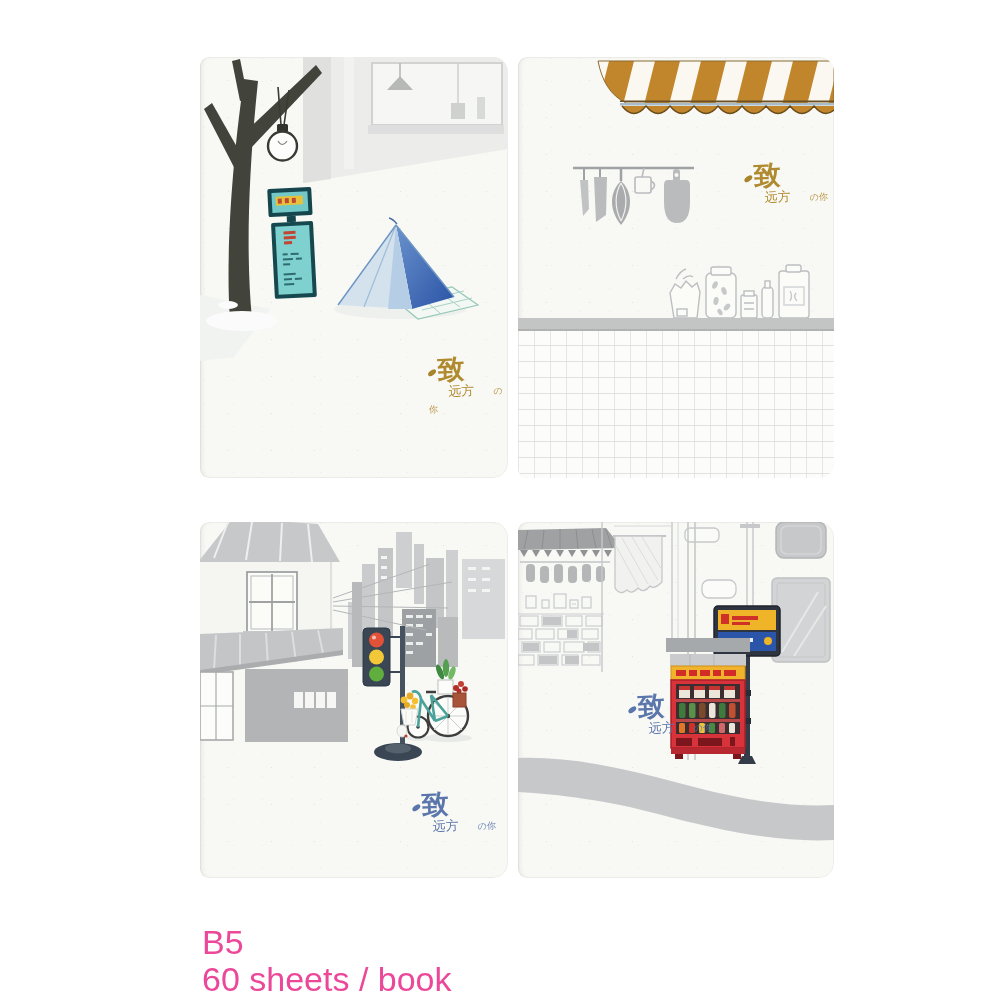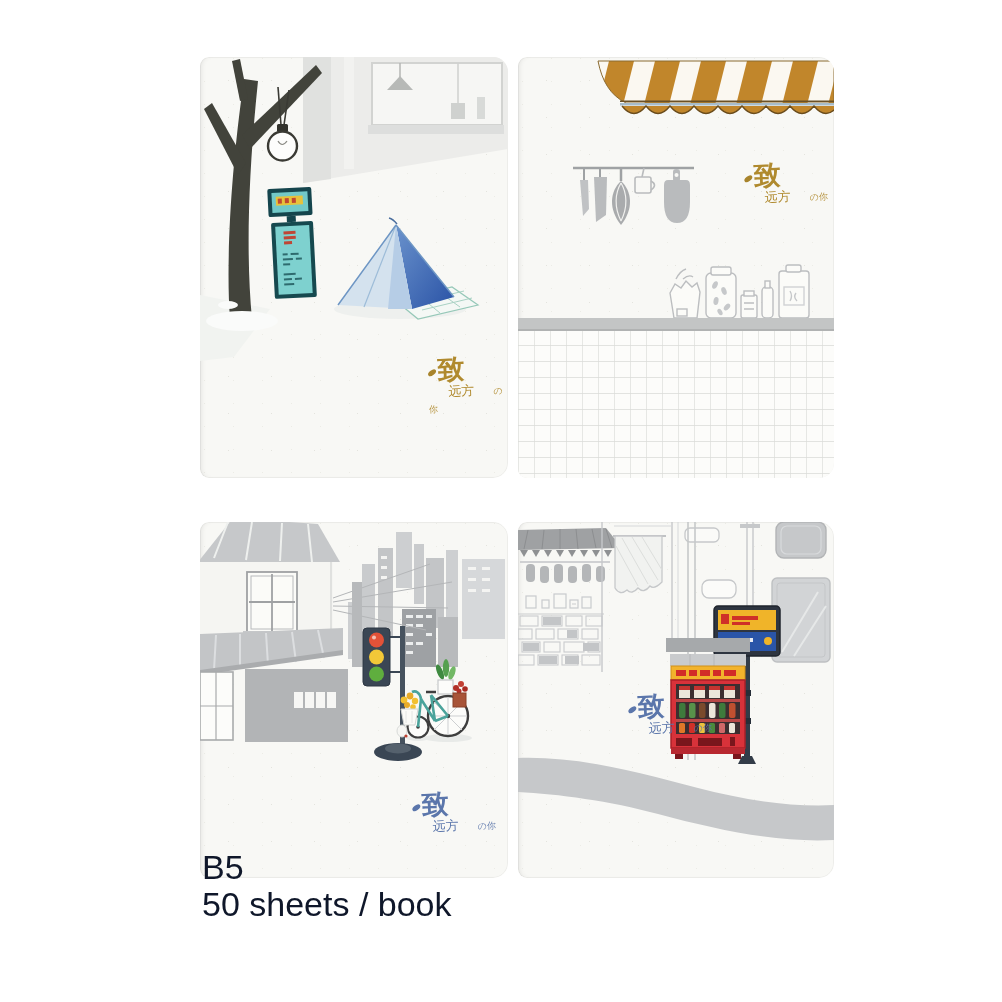--- a/index.html
+++ b/index.html
@@ -20,21 +20,21 @@
   .logo{position:absolute;line-height:1;font-family:"DejaVu Serif",serif;transform:rotate(-2deg);}
   .logo .row{display:flex;align-items:flex-start;}
   .leaf{display:inline-block;width:9px;height:5px;border-radius:50% 50% 50% 50%;
         transform:rotate(-35deg);margin:14px 1px 0 0;}
   .gold{color:#b08a2e}.gold .leaf{background:#a8842c}
   .blue{color:#5b76ab}.blue .leaf{background:#5b76ab}
   .l-main{font-size:27px;font-weight:bold;letter-spacing:0;}
   .l-sub{font-size:13px;margin:-2px 0 0 20px;}
   .l-small{font-size:9px;margin:2px 0 0 14px;opacity:.9;}
   
-  .caption{position:absolute;left:202px;top:849px;color:#0f172a;
+  .caption{position:absolute;left:202px;top:924px;color:#ec4899;
            font-size:34px;line-height:37px;font-weight:400;white-space:nowrap;}
 </style>
 </head>
 <body>
 
 <div class="canvas">
 
   <div class="notebook nb-tl" aria-label="Winter street cover: dark tree, hanging bulb lamp, teal sign board, blue tent, gold logo">
     <svg width="308" height="421" viewBox="0 0 308 421">
       <defs>
@@ -511,16 +511,16 @@
           <span class="leaf"></span>
         <span class="l-main">致</span>
         </span>
       <span class="l-sub">远方</span>
       <span class="l-small">の你</span>
     </div>
   </div>
 
   <div class="caption">
     <div>B5</div>
-    <div>50 sheets / book</div>
+    <div>60 sheets / book</div>
   </div>
 
 </div>
 
 </body></html>

